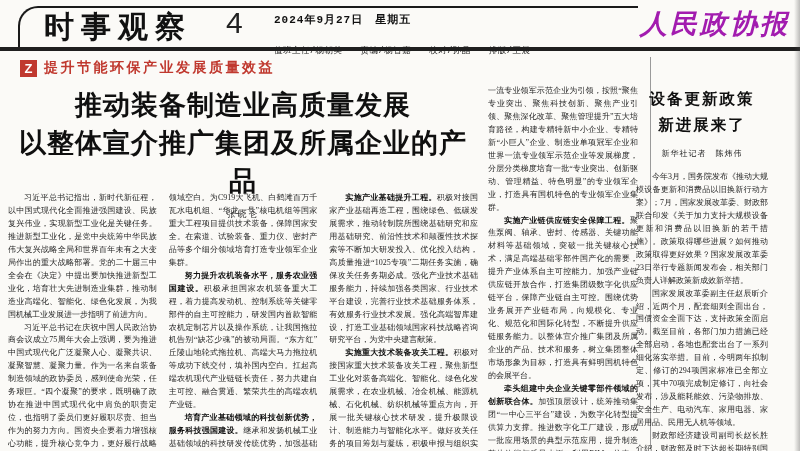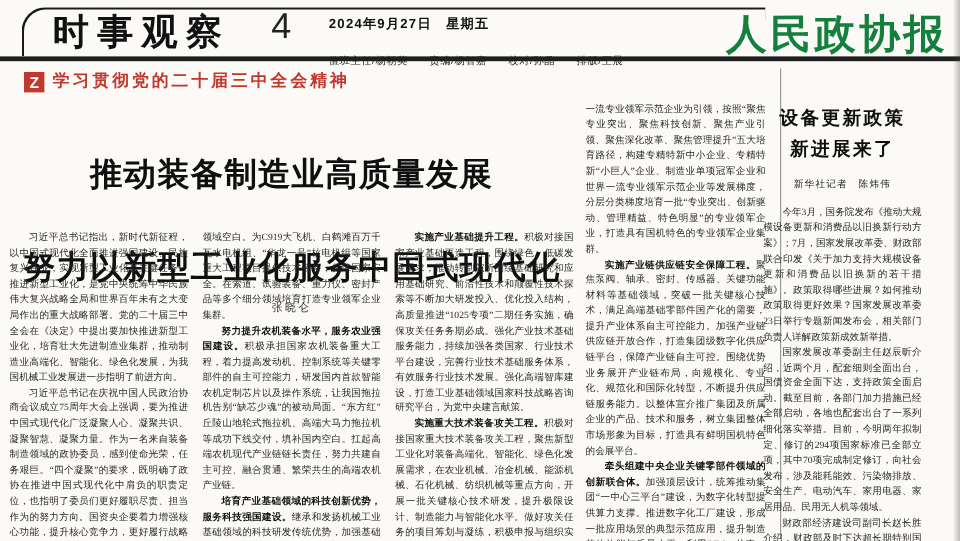--- a/index.html
+++ b/index.html
@@ -19,43 +19,43 @@
   .section-title {
     position:absolute; left:44px; top:7px;
     font-family:"Liberation Sans","DejaVu Sans",sans-serif;
     font-size:30px; font-weight:bold; letter-spacing:7px; color:#111;text-align:center;
   }
   .page-num {
     position:absolute; left:226px; top:6px;
     font-family:"Liberation Sans","DejaVu Sans",sans-serif;
     font-size:30px; font-weight:500; color:#222;
   }
-  .date-block { position:absolute; left:274px; top:12px; font-family:Liberation Sans, sans-serif; }
+  .date-block { position:absolute; left:274px; top:12px; font-family:Liberation Mono, monospace; }
   .date-line { font-size:11px; font-weight:bold; letter-spacing:1px; color:#111; }
   .staff-line { font-size:8.5px; margin-top:18px; color:#222; letter-spacing:0.5px; }
   .paper-name {
     position:absolute; right:10px; top:6px;
-    font-size:34px; font-weight:bold; 
-    letter-spacing:3px; color:#15803d;
+    font-size:27px; font-weight:bold; font-style:italic;
+    letter-spacing:3px; color:#a21caf;
   }
   .thick-rule { position:absolute; left:0; right:0; top:47px; height:4px; background:#1f1f1f; }
   
   .banner { position:absolute; left:20px; top:59px; display:flex; align-items:center; gap:7px; }
   .banner-badge {
     width:17px; height:17px; background:var(--accent-red,#c0392f); color:#fff;
     font-family:"Liberation Sans",sans-serif; font-weight:bold; font-size:13px;
     display:flex; align-items:center; justify-content:center;
   }
   .banner-title {
     color:var(--accent-red,#c0392f); font-weight:bold; font-size:14px;
     letter-spacing:2.5px; font-family:"Liberation Sans",sans-serif;
   }
   
   .headline-block { position:absolute; left:8px; top:86px; width:470px; text-align:center; }
-  .hl { font-size:27px; font-weight:bold; line-height:38px; letter-spacing:1px; color:#0f0f0f;margin-top:40px; }
+  .hl { font-size:27px; font-weight:bold; line-height:38px; letter-spacing:1px; color:#0f0f0f; }
   .author { margin-top:8px; font-size:9px; color:#333; letter-spacing:2px; }
   .cols3 {
     position:absolute; left:8px; top:192px; width:470px; bottom:0;
     display:flex; gap:12px; overflow:hidden;
   }
   .col { width:150px; overflow:hidden; color:#262626; }
   .col4 { position:absolute; left:488px; top:85px; width:150px; bottom:0; overflow:hidden; color:#262626; }
   .para { font-size:8px; line-height:1.62; text-align:justify; text-indent:2em; }
   .para.cont { text-indent:0; }
   .lead { font-weight:bold; color:#111; }
@@ -79,26 +79,26 @@
   <div class="date-block">
     <div class="date-line">2024年9月27日　星期五</div>
     <div class="staff-line">值班主任/杨朝英　　责编/杨智嘉　　校对/孙晶　　排版/王晨</div>
   </div>
   <div class="paper-name">人民政协报</div>
   <div class="thick-rule"></div>
 </div>
 
 <div class="banner">
   <span class="banner-badge">Z</span>
-  <span class="banner-title">学习贯彻党的二十届三中全会精神</span>
+  <span class="banner-title">提升节能环保产业发展质量效益</span>
 </div>
 
 <div class="headline-block">
   <div class="hl">推动装备制造业高质量发展</div>
-  <div class="hl">努力以新型工业化服务中国式现代化</div>
+  <div class="hl">以整体宣介推广集团及所属企业的产品</div>
   <div class="author">张晓仑</div>
 </div>
 
 <div class="cols3">
   <div class="col">
     <p class="para"><span>习近平总书记指出，新时代新征程，以中国式现代化全面推进强国建设、民族复兴伟业，实现新型工业化是关键任务。推进新型工业化，是党中央统筹中华民族伟大复兴战略全局和世界百年未有之大变局作出的重大战略部署。党的二十届三中全会在《决定》中提出要加快推进新型工业化，培育壮大先进制造业集群，推动制造业高端化、智能化、绿色化发展，为我国机械工业发展进一步指明了前进方向。</span></p>
     <p class="para"><span>习近平总书记在庆祝中国人民政治协商会议成立75周年大会上强调，要为推进中国式现代化广泛凝聚人心、凝聚共识、凝聚智慧、凝聚力量。作为一名来自装备制造领域的政协委员，感到使命光荣，任务艰巨。“四个凝聚”的要求，既明确了政协在推进中国式现代化中肩负的职责定位，也指明了委员们更好履职尽责、担当作为的努力方向。国资央企要着力增强核心功能，提升核心竞争力，更好履行战略使命，更好发挥在国家战略科技力量中的“大国重器”作用，在现代化产业布局上的“战略支撑”作用，在引领促进多种所有制经济共同发展上的“中流砥柱”作用。</span></p>
 
   </div>
   <div class="col">

